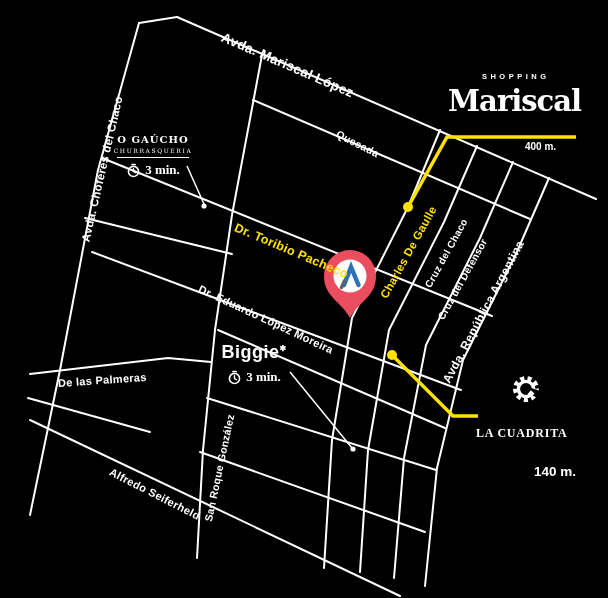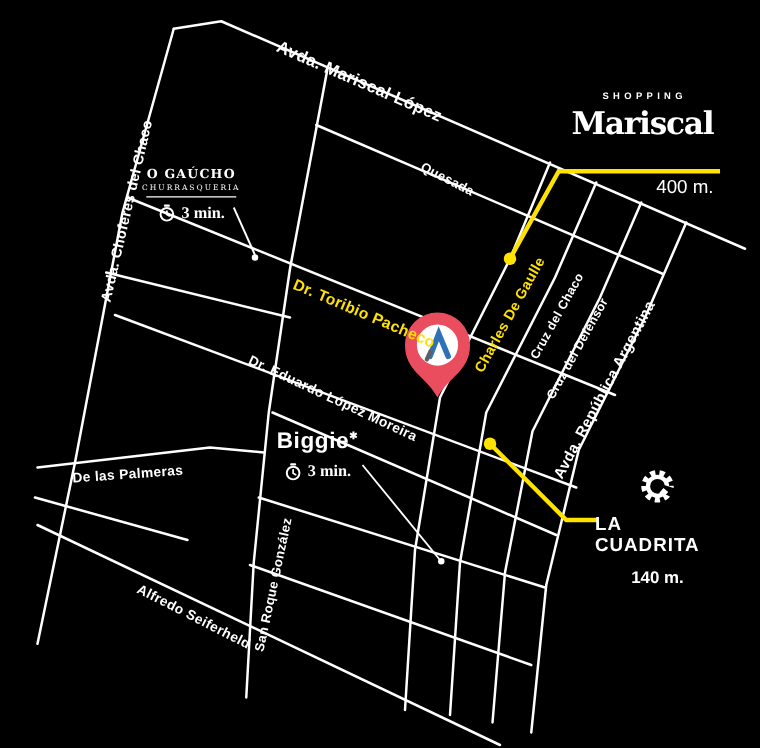--- a/index.html
+++ b/index.html
@@ -32,25 +32,25 @@
   .gaucho-name{font-family:"DejaVu Serif", serif;font-weight:bold;font-size:10px;letter-spacing:1px;}
   .gaucho-sub{font-family:"DejaVu Serif", serif;font-size:6px;letter-spacing:1.6px;margin-top:2px;}
   .gaucho-rule{width:72px;height:0;border-bottom:1.5px solid #fff;margin:3px auto 4px auto;}
   .time-badge{display:flex;align-items:center;justify-content:center;gap:4px;font-weight:bold;font-size:13px;font-family:Liberation Serif, serif;}
   .poi-biggie{left:206px;top:342px;width:96px;}
   .biggie-name{font-weight:bold;font-size:18px;letter-spacing:.5px;}
   .biggie-star{font-size:8px;vertical-align:super;}
   .biggie-time{margin-top:6px;}
   .poi-shopmariscal{left:448px;top:52px;width:132px;}
   .shop-top{font-size:7.5px;font-weight:bold;letter-spacing:3.5px;text-indent:3.5px;margin-top:20px;}
-  .shop-name{font-family:"DejaVu Serif", serif;font-weight:bold;font-size:25px;letter-spacing:-1px;margin-top:3px;}
-  .shop-dist{position:absolute;left:525px;top:141px;font-size:15px;font-weight:normal;}
+  .shop-name{font-family:"DejaVu Serif", serif;font-weight:bold;font-size:29px;letter-spacing:-1px;margin-top:3px;}
+  .shop-dist{position:absolute;left:525px;top:141px;font-size:10px;font-weight:bold;}
   .poi-cuadrita{left:476px;top:372px;width:104px;text-align:left;}
-  .cuadrita-name{font-size:15px;font-weight:bold;letter-spacing:.8px;margin-top:0;}
-  .cuadrita-dist{text-align:center;font-size:13.5px;font-weight:bold;margin-top:9px;padding-right:4px;}
+  .cuadrita-name{font-size:12px;font-weight:bold;letter-spacing:.8px;margin-top:16px;font-family:Liberation Serif, serif;}
+  .cuadrita-dist{text-align:right;font-size:13.5px;font-weight:bold;margin-top:23px;padding-right:4px;}
   .cuadrita-icon{margin-left:32px;}
 </style>
 </head>
 <body>
 
 <div class="stage">
 
   <svg width="608" height="598" viewBox="0 0 608 598">
     <g stroke="#ffffff" stroke-width="2" fill="none" stroke-linecap="round" stroke-linejoin="round">
 

